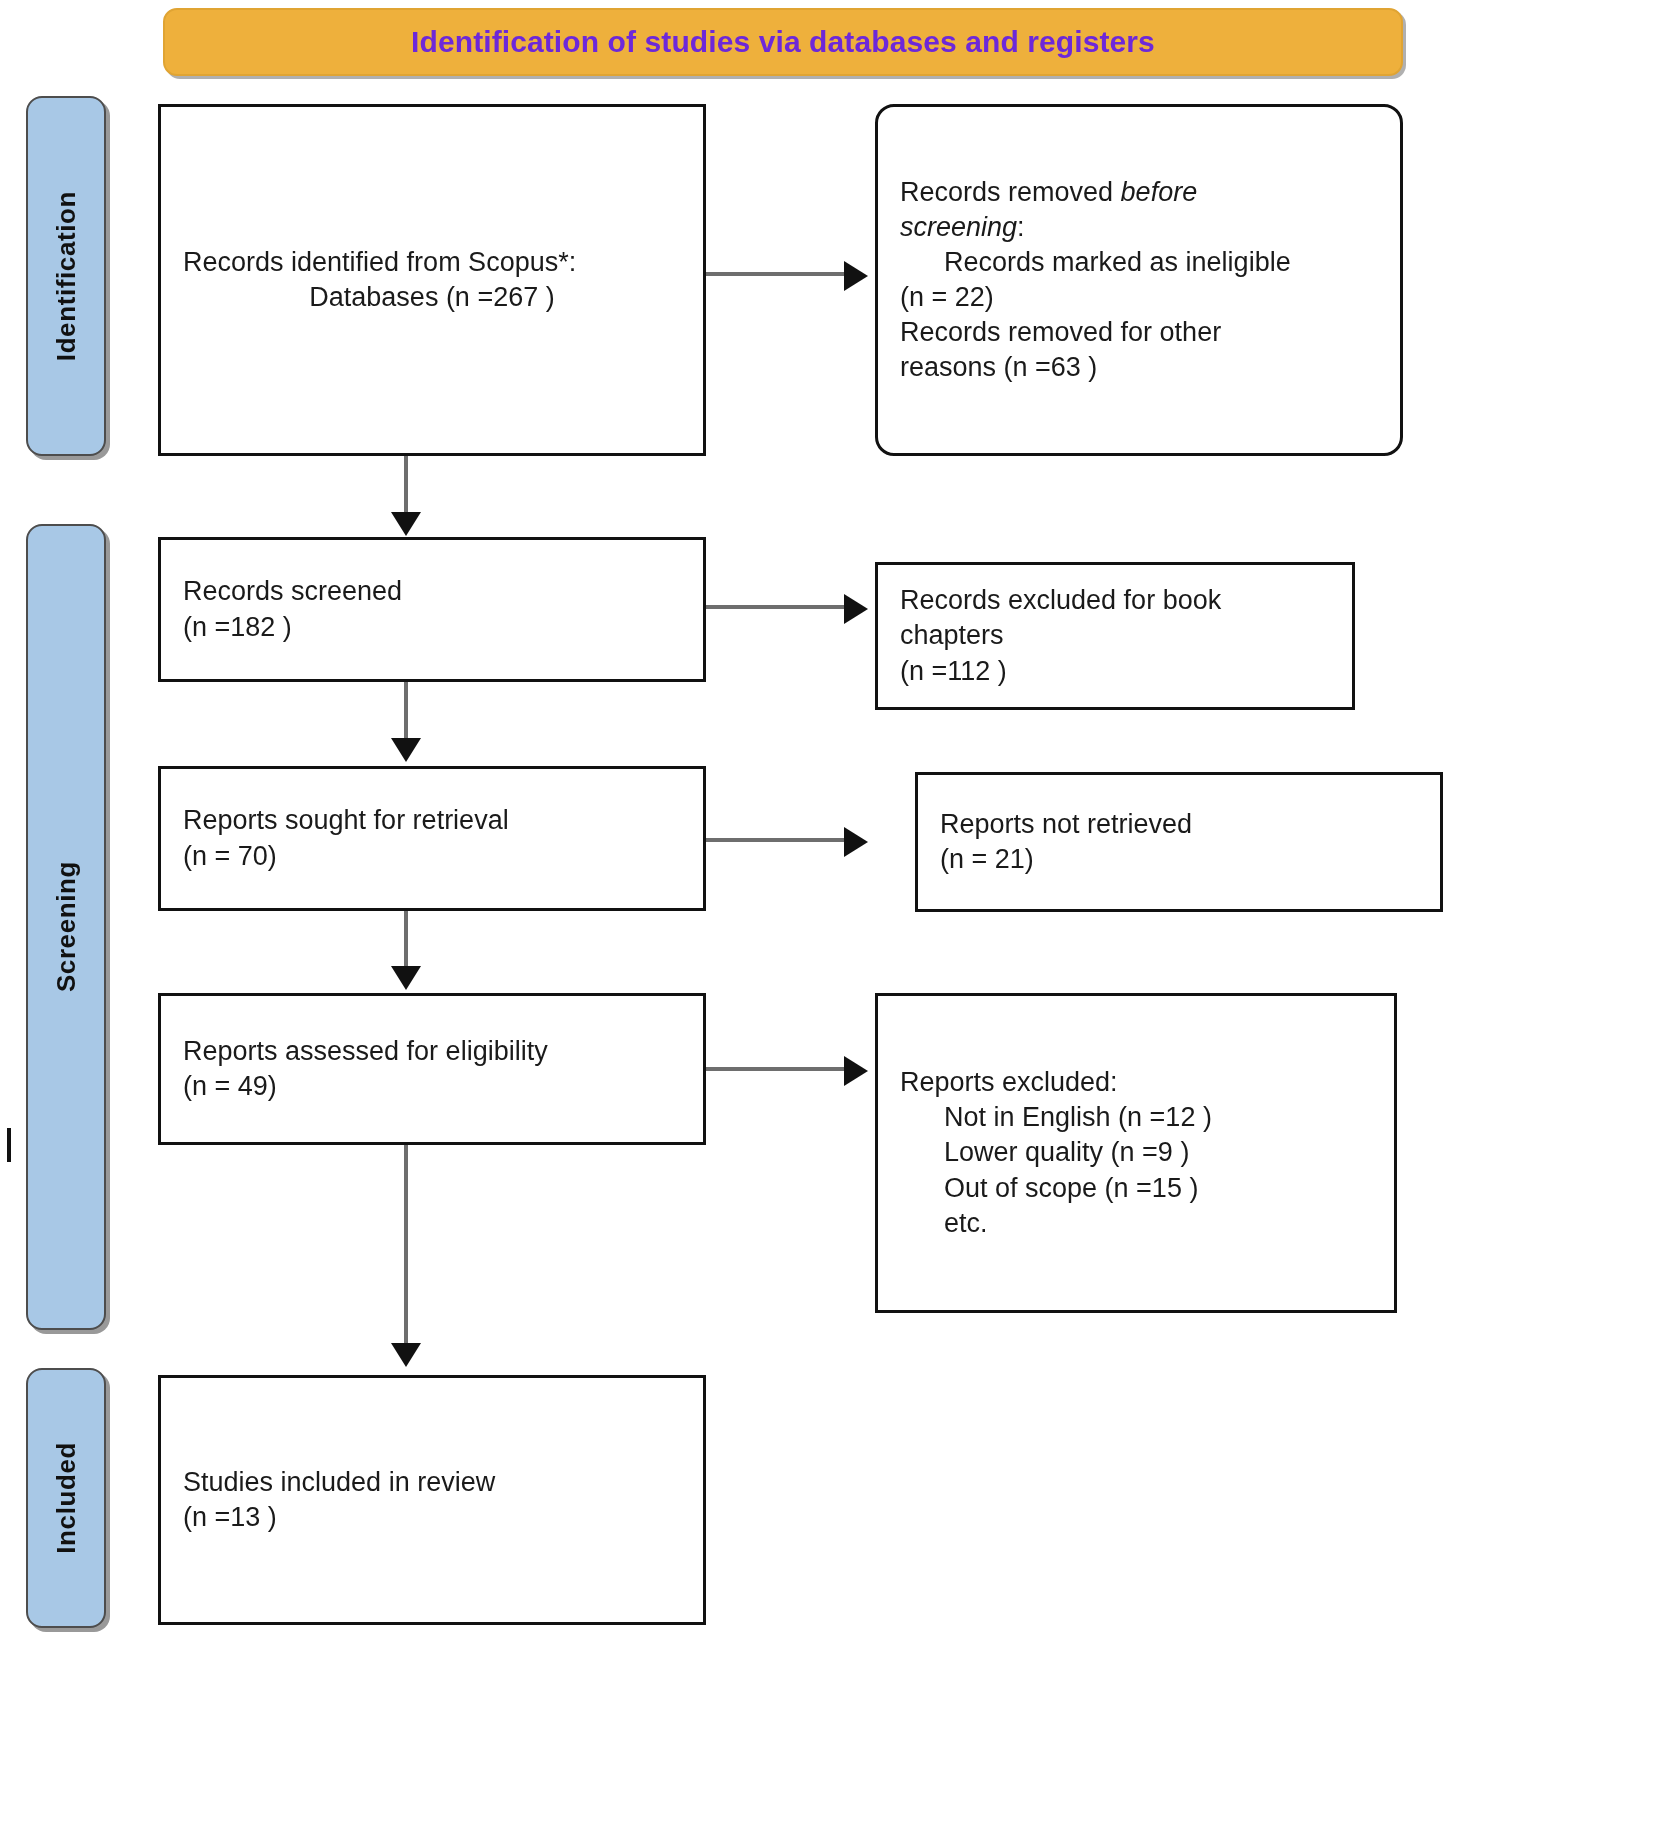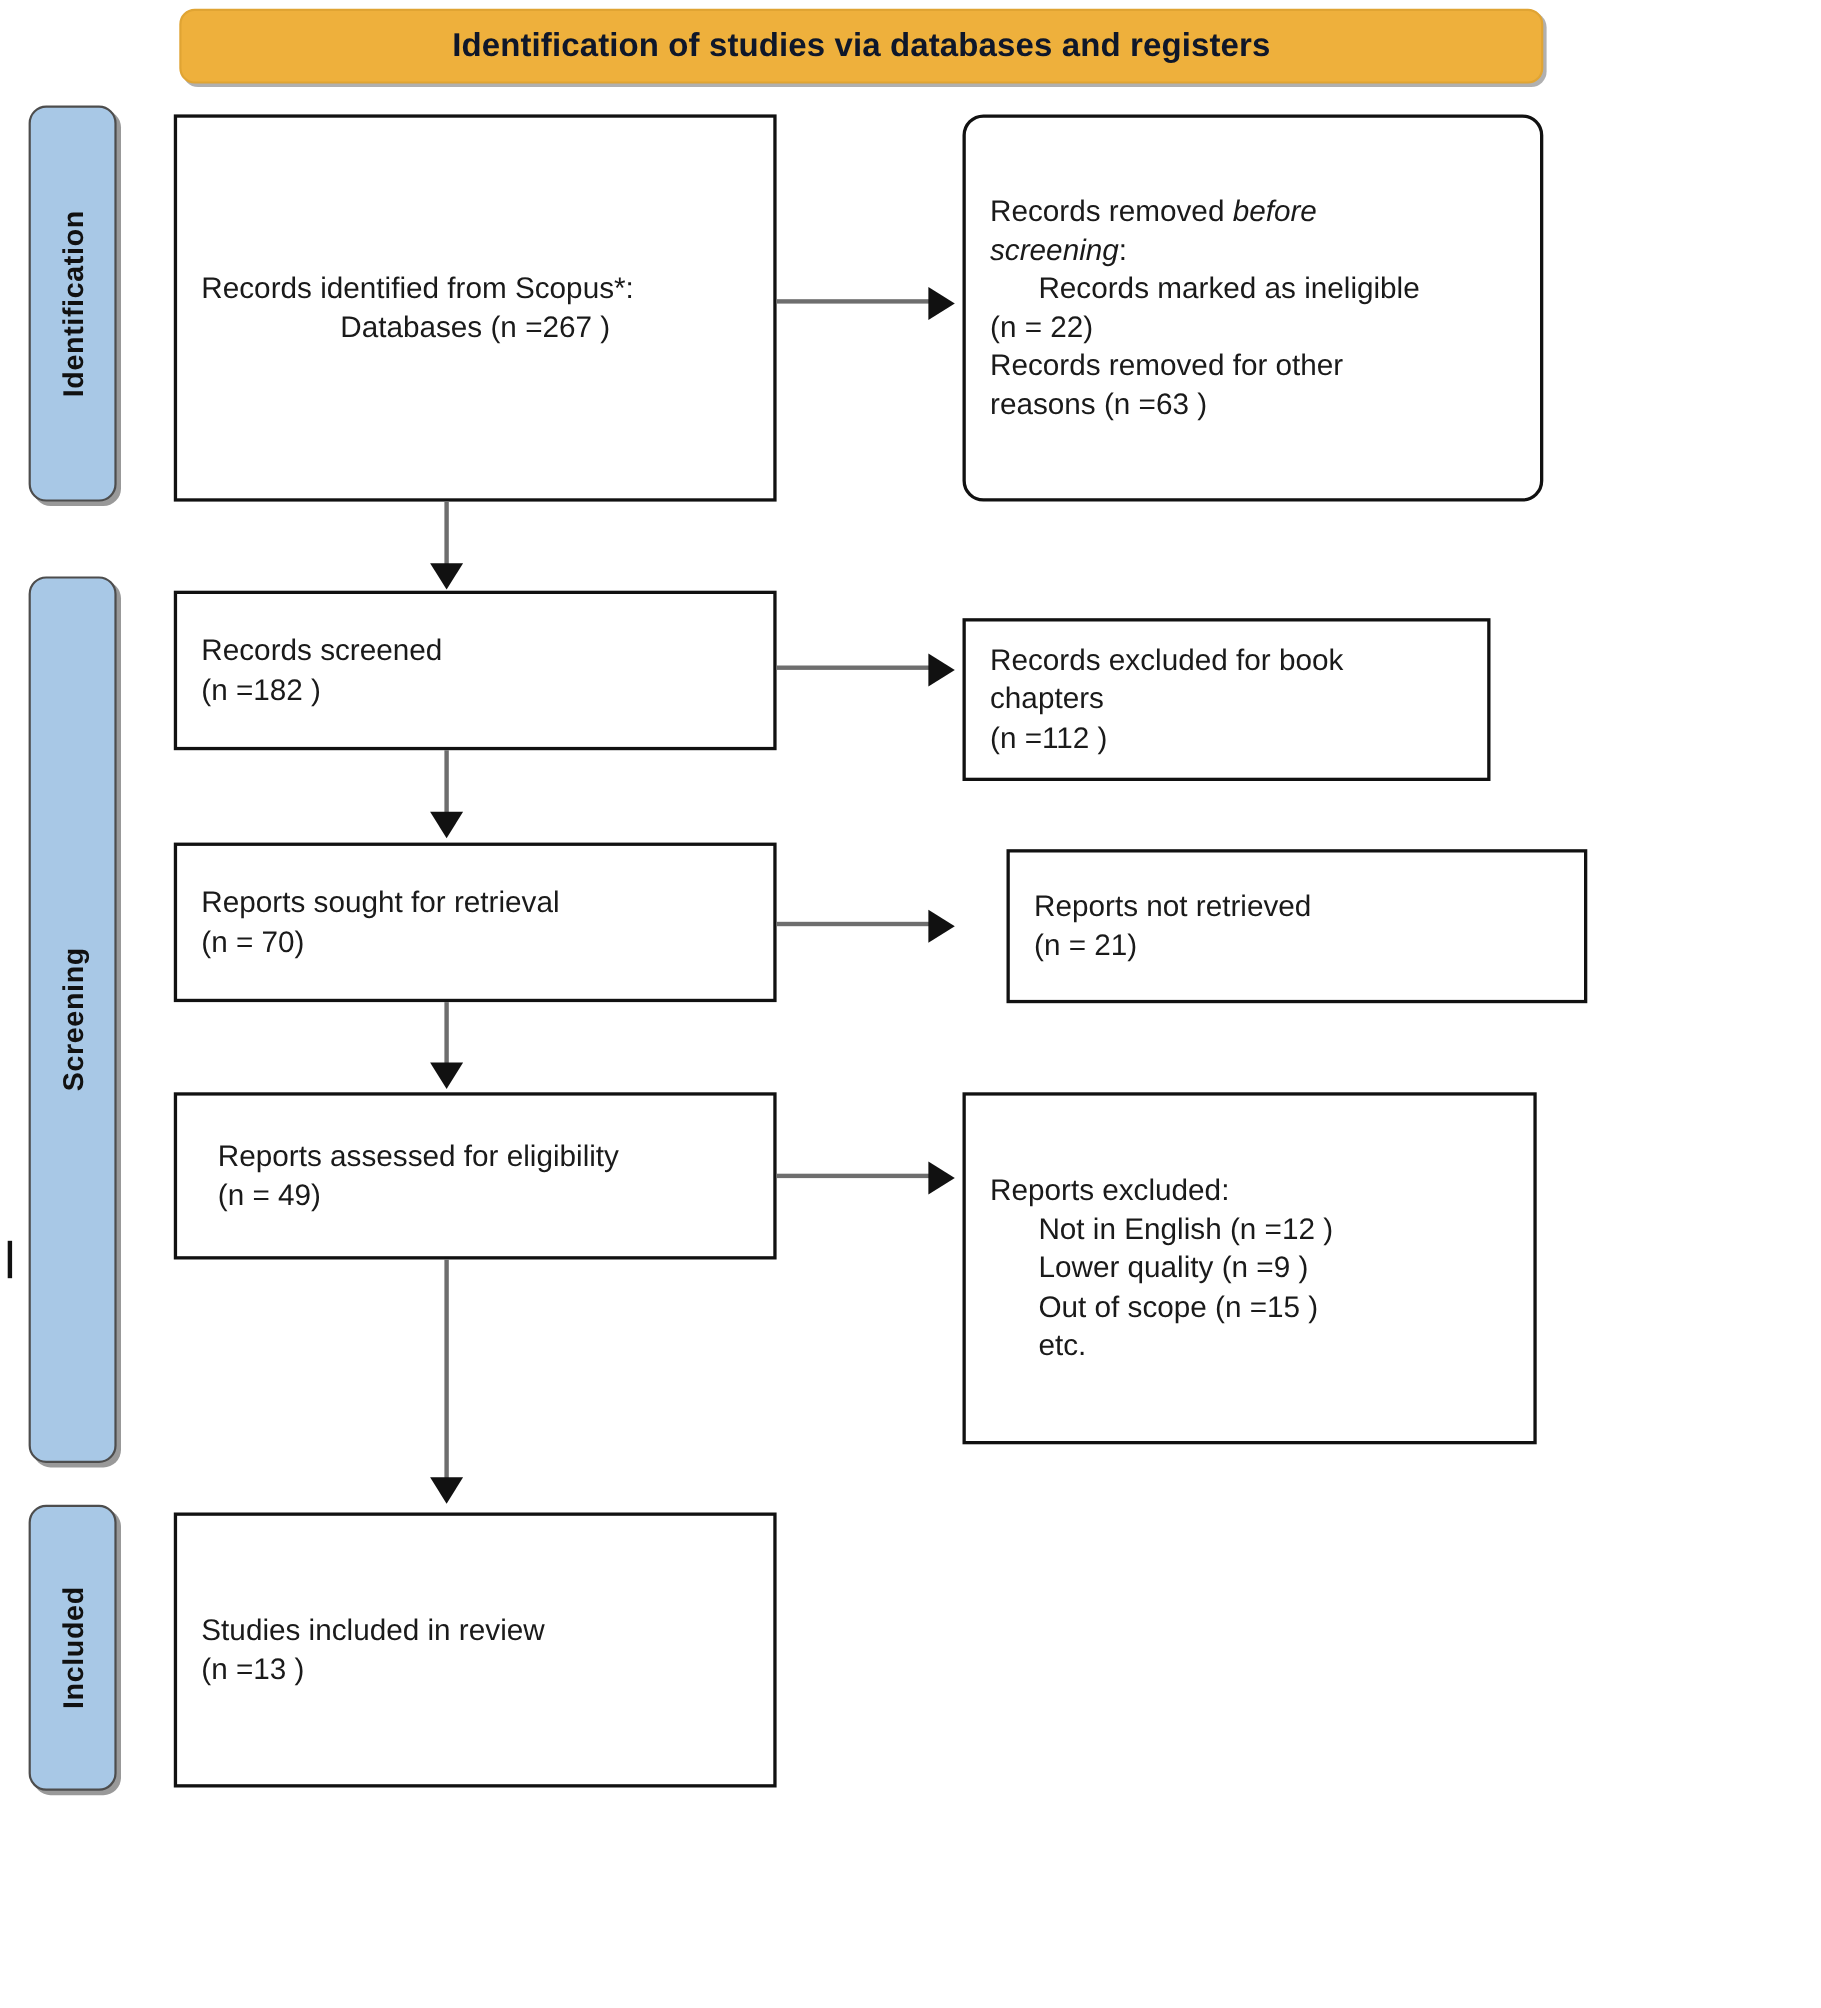--- a/index.html
+++ b/index.html
@@ -30,21 +30,21 @@
     border-radius: 14px;
     box-shadow: 3px 3px 0 rgba(80,80,80,0.45);
     display: flex;
     align-items: center;
     justify-content: center;
     box-sizing: border-box;
   }
   .header-banner-text {
     font-size: 30px;
     font-weight: bold;
-    color: #0f172a;
+    color: #6d28d9;
     letter-spacing: 0.1px;
     text-align: center;
   }
 
   
   .stage-pill {
     position: absolute;
     left: 26px;
     width: 80px;
     background: #a8c8e6;
@@ -104,21 +104,21 @@
   .flow-line.indent { padding-left: 44px; }
   .flow-line.italic { font-style: italic; }
 
   
   #box-identified     { left: 158px; top: 104px;  width: 548px; height: 352px; }
   #box-removed        { left: 875px; top: 104px;  width: 528px; height: 352px; border-radius: 19px; }
   #box-screened       { left: 158px; top: 537px;  width: 548px; height: 145px; align-items: center; }
   #box-excluded-book  { left: 875px; top: 562px;  width: 480px; height: 148px; }
   #box-sought         { left: 158px; top: 766px;  width: 548px; height: 145px; }
   #box-not-retrieved  { left: 875px; top: 772px;  width: 528px; height: 140px; margin-left: 40px; }
-  #box-assessed       { left: 158px; top: 993px;  width: 548px; height: 152px; padding-left: 15px; }
+  #box-assessed       { left: 158px; top: 993px;  width: 548px; height: 152px; }
   #box-reports-exc    { left: 875px; top: 993px;  width: 522px; height: 320px; }
   #box-included       { left: 158px; top: 1375px; width: 548px; height: 250px; }
 
   
   .arrow-v-line {
     position: absolute;
     width: 4px;
     background: #6e6e6e;
   }
   .arrow-v-head {

